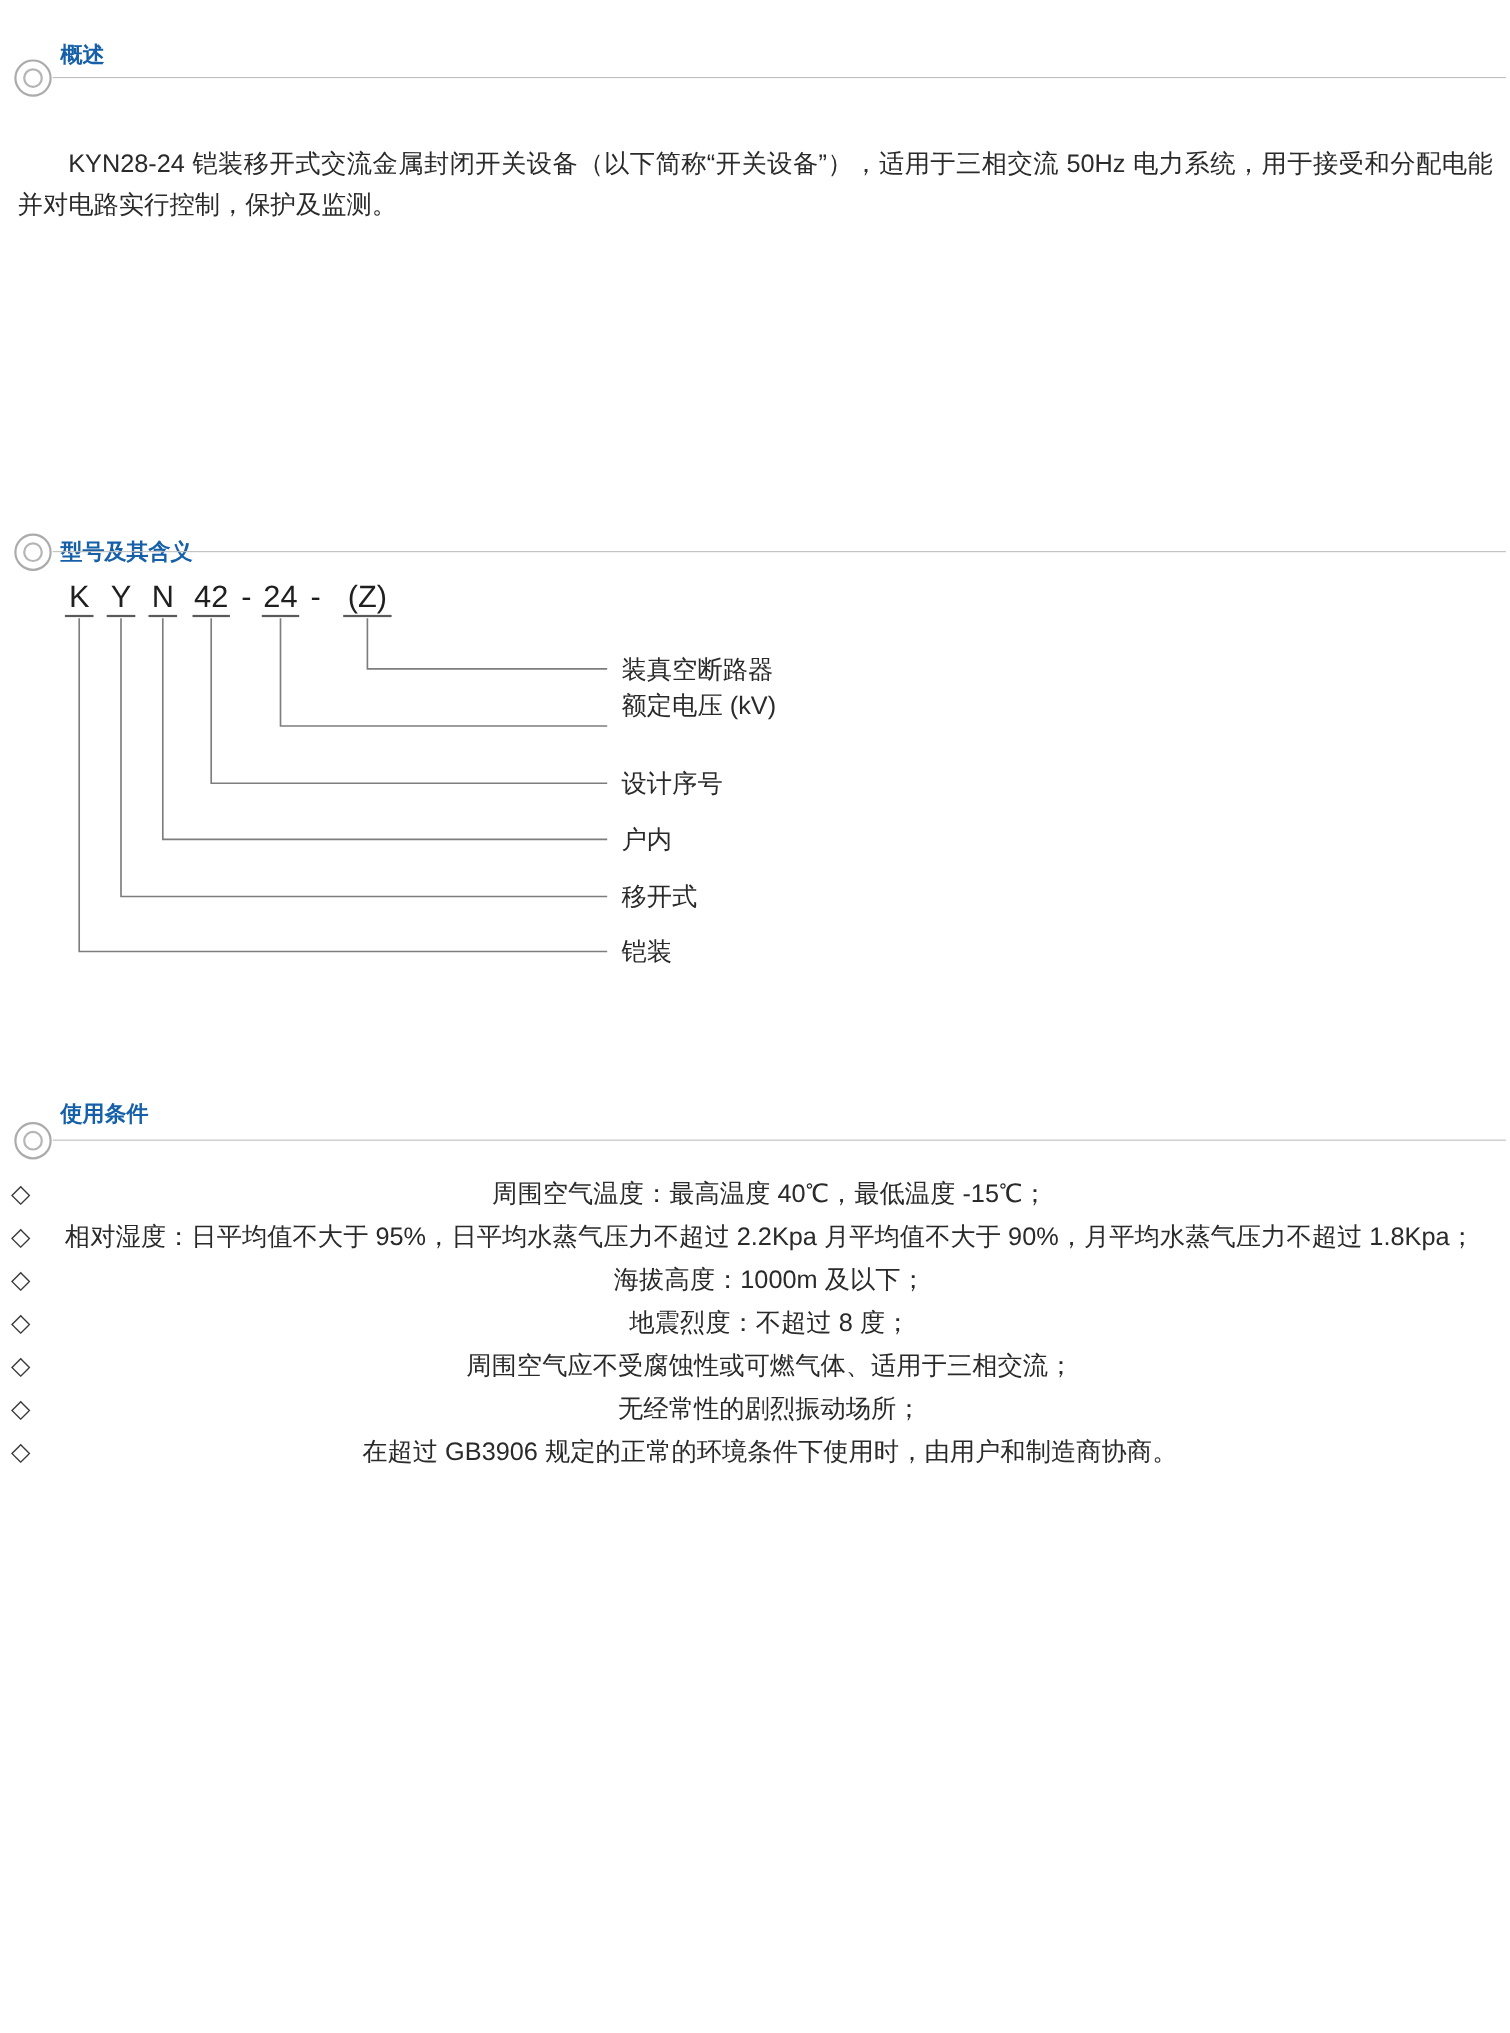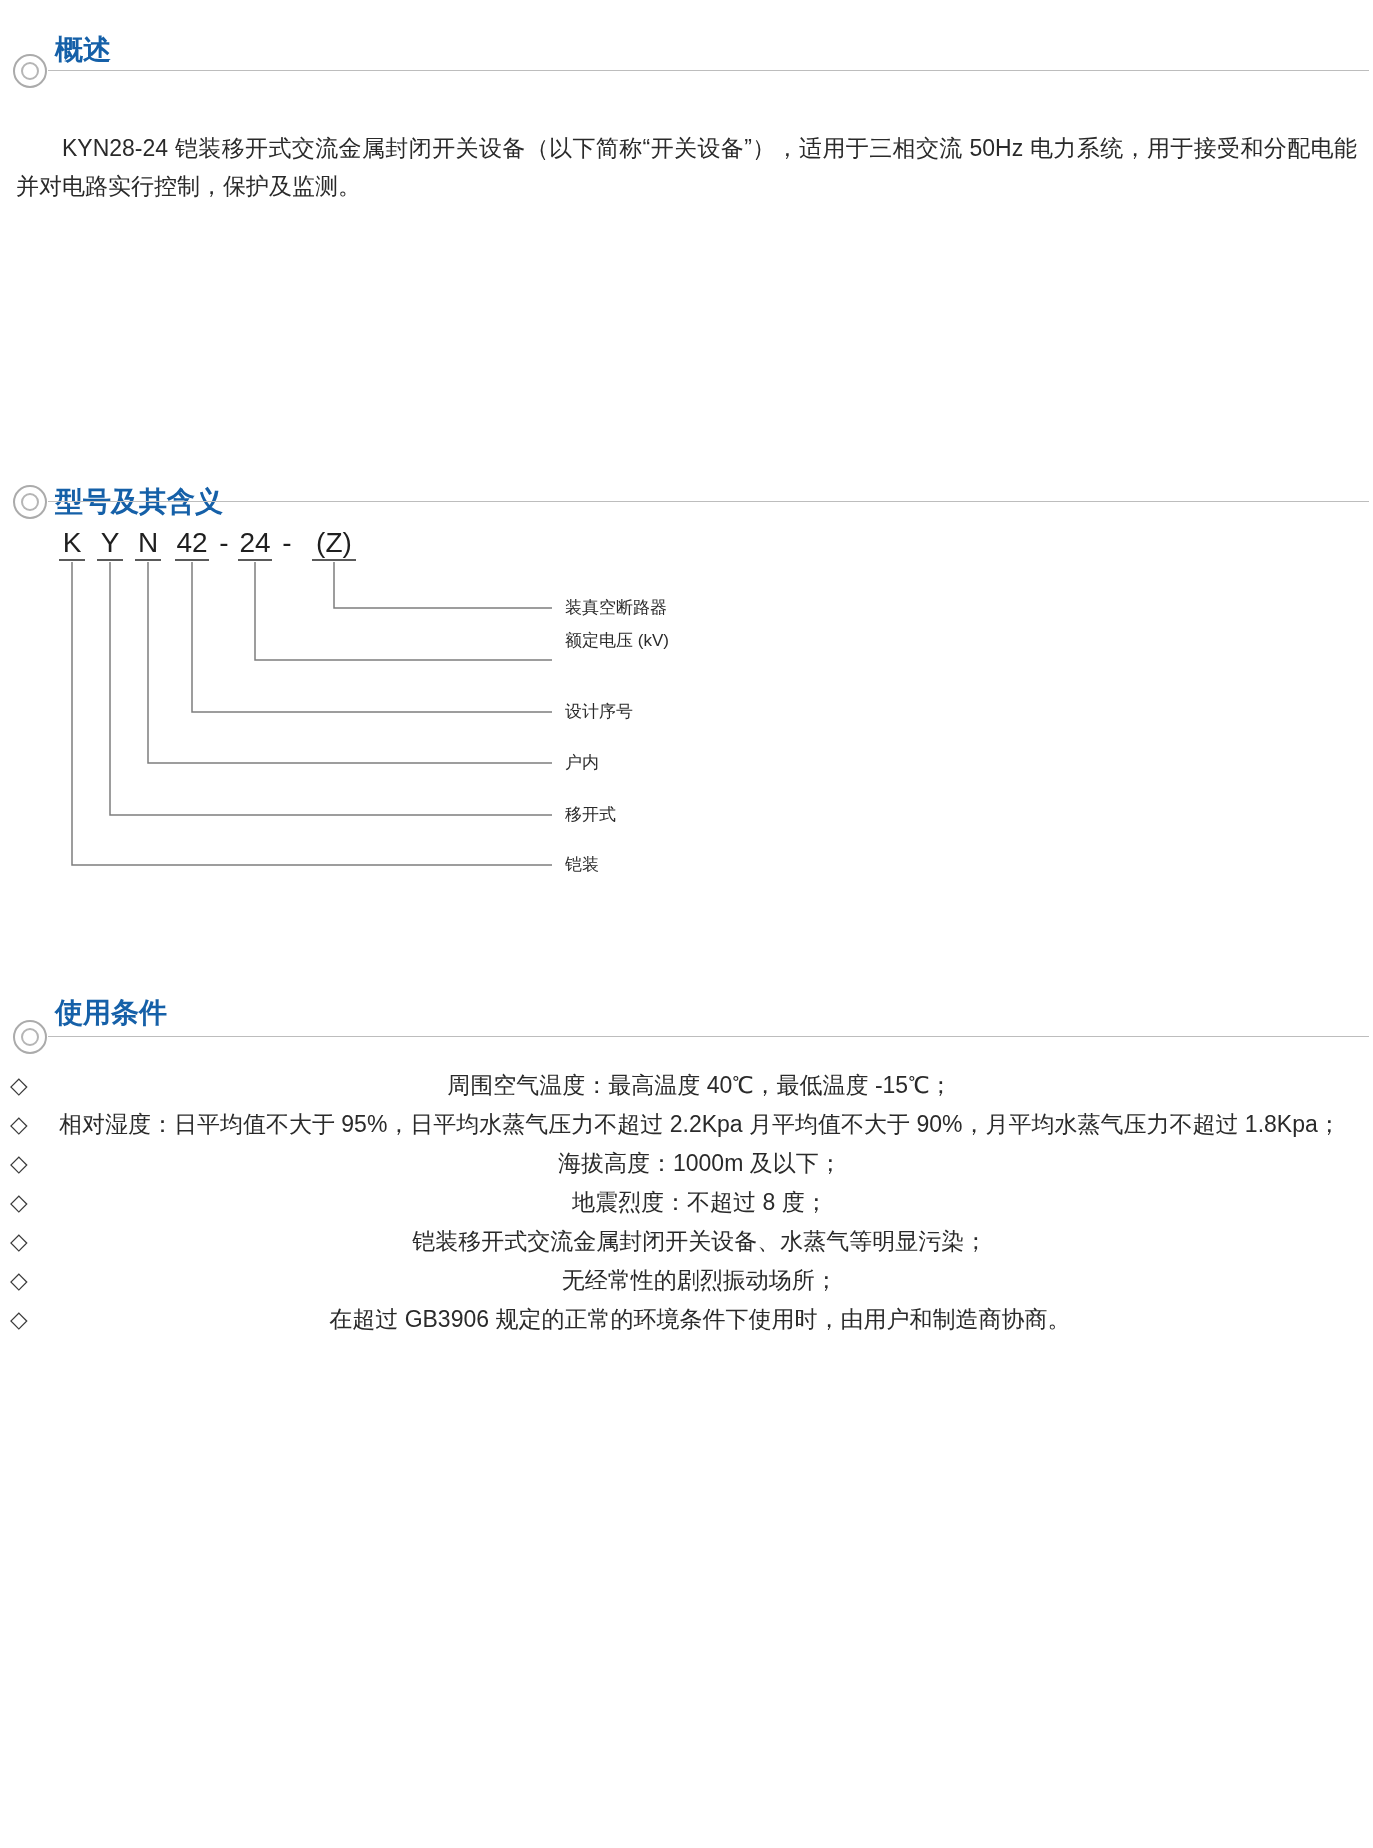--- a/index.html
+++ b/index.html
@@ -7,21 +7,21 @@
     position:relative;
     width:1373px;height:1848px;
     background:#ffffff;
     font-family:"Liberation Sans", sans-serif;
     color:#2a2a2a;
     overflow:hidden;
   }
   
   .sec-title{
     position:absolute;left:55px;
-    font-size:28px;font-weight:bold;color:#1560a8;
+    font-size:20px;font-weight:bold;color:#1560a8;
     line-height:38px;white-space:nowrap;
   }
   .sec-rule{
     position:absolute;left:48px;right:4px;height:0;
     border-top:1.5px solid #bdbdbd;
   }
   .ring-outer{
     position:absolute;left:13px;width:34px;height:34px;
     border:2px solid #ababab;border-radius:50%;box-sizing:border-box;background:#fff;
   }
@@ -46,21 +46,21 @@
   .y  {left:97px; width:26px;}
   .n  {left:135px;width:26px;}
   .d28{left:175px;width:34px;}
   .dash1{left:216px;width:16px;}
   .d24{left:238px;width:34px;}
   .dash2{left:279px;width:16px;}
   .dz {left:312px;width:44px;}
   .diagram-svg{position:absolute;left:0;top:561px;}
   .legend-label{
     position:absolute;left:565px;
-    font-size:17px;line-height:38px;color:#2a2a2a;white-space:nowrap;
+    font-size:23px;line-height:38px;color:#2a2a2a;white-space:nowrap;
   }
   .ll0{top:589px;} .ll1{top:622px;} .ll2{top:693px;text-align:center;}
   .ll3{top:744px;} .ll4{top:796px;} .ll5{top:846px;}
   
   .cond-list{position:absolute;left:10px;top:1066px;width:1350px;}
   .cond-row{display:flex;align-items:flex-start;line-height:39px;font-size:23px;}
   .cond-bullet{flex:0 0 auto;margin-right:12px;font-size:23px;color:#3a3a3a;}
   .cond-text{flex:1 1 auto;text-align:center;}
 </style>
 </head>
@@ -131,21 +131,21 @@
       <div class="cond-row">
         <span class="cond-bullet">◇</span>
         <span class="cond-text">海拔高度：1000m 及以下；</span>
       </div>
       <div class="cond-row">
         <span class="cond-bullet">◇</span>
         <span class="cond-text">地震烈度：不超过 8 度；</span>
       </div>
       <div class="cond-row">
         <span class="cond-bullet">◇</span>
-        <span class="cond-text">铠装移开式交流金属封闭开关设备、水蒸气等明显污染；</span>
+        <span class="cond-text">周围空气应不受腐蚀性或可燃气体、适用于三相交流；</span>
       </div>
       <div class="cond-row">
         <span class="cond-bullet">◇</span>
         <span class="cond-text">无经常性的剧烈振动场所；</span>
       </div>
       <div class="cond-row">
         <span class="cond-bullet">◇</span>
         <span class="cond-text">在超过 GB3906 规定的正常的环境条件下使用时，由用户和制造商协商。</span>
       </div>
     </div>

